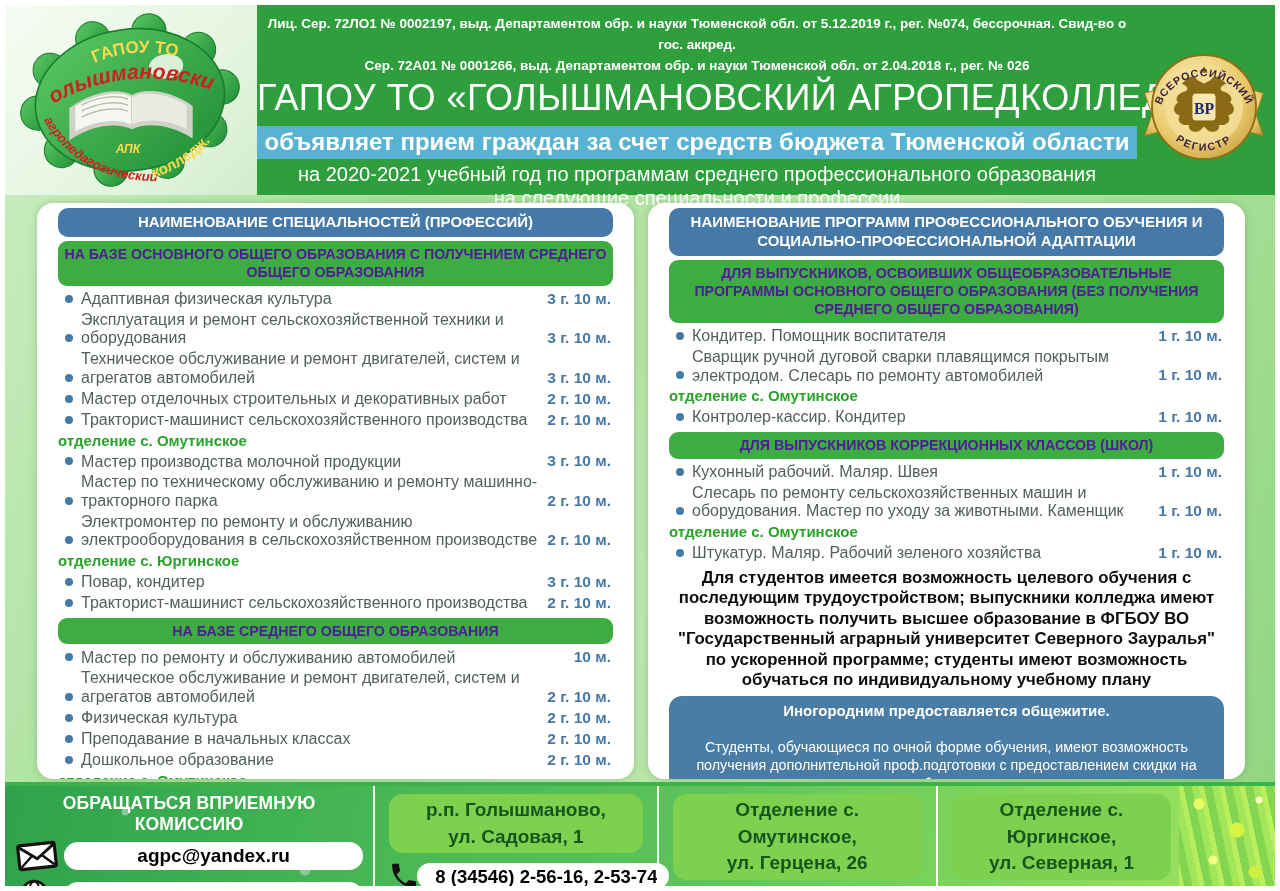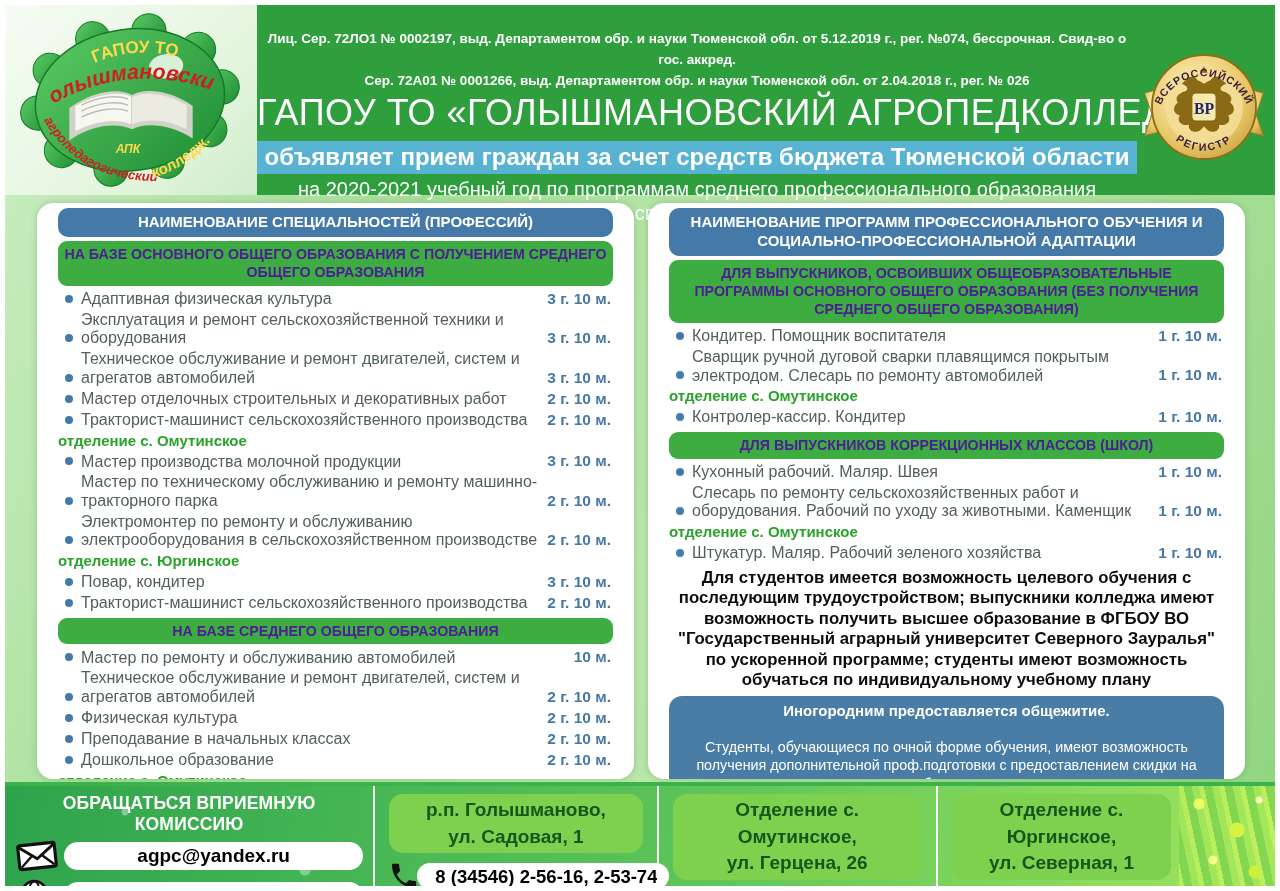--- a/index.html
+++ b/index.html
@@ -11,21 +11,21 @@
           background:
             linear-gradient(115deg, #cdeec4 0%, #a8e09a 30%, #bcE8ae 55%, #8fd47e 100%);
   }
 
   
   .top-band { position:absolute; left:0; top:0; right:0; height:190px; background:#2f9f3e; }
   .logo-wrap { position:absolute; left:0; top:0; width:252px; height:190px;
                background:linear-gradient(135deg,#f6fcf4 0%, #e2f4dc 70%, #cfeccb 100%);
                display:flex; align-items:center; justify-content:center; }
   .band-center { position:absolute; left:252px; right:138px; top:0; height:190px; color:#fff; text-align:center; }
-  .license { font-size:13.5px; font-weight:bold; line-height:1.55; padding:24px 6px 0; }
+  .license { font-size:13.5px; font-weight:bold; line-height:1.55; padding:9px 6px 0; }
   .title { font-size:36px; font-weight:normal; letter-spacing:.5px; white-space:nowrap; }
   .subtitle-band { margin-top:7px; background:#58b3d2; height:33px; display:flex; align-items:center; justify-content:center; }
   .subtitle-band .t { font-size:24px; font-weight:bold; }
   .sub2 { font-size:20px; margin-top:4px; }
   .sub3 { font-size:20px; margin-top:1px; }
   .emblem-wrap { position:absolute; right:6px; top:25px; width:130px; height:155px; }
 
   
   .content { position:absolute; top:196px; left:0; right:0; height:582px;
              display:flex; gap:14px; padding:2px 30px 4px 32px; }
@@ -302,21 +302,21 @@
         </div>
       <div class="sec-band">ДЛЯ ВЫПУСКНИКОВ КОРРЕКЦИОННЫХ КЛАССОВ (ШКОЛ)</div>
       <div class="rows">
           <div class="item">
             <span class="bullet"></span>
             <span class="item-text">Кухонный рабочий. Маляр. Швея</span>
             <span class="item-dur">1 г. 10 м.</span>
           </div>
           <div class="item">
             <span class="bullet"></span>
-            <span class="item-text">Слесарь по ремонту сельскохозяйственных работ и оборудования. Рабочий по уходу за животными. Каменщик</span>
+            <span class="item-text">Слесарь по ремонту сельскохозяйственных машин и оборудования. Мастер по уходу за животными. Каменщик</span>
             <span class="item-dur">1 г. 10 м.</span>
           </div>
           <div class="branch-label">отделение с. Омутинское</div>
           <div class="item">
             <span class="bullet"></span>
             <span class="item-text">Штукатур. Маляр. Рабочий зеленого хозяйства</span>
             <span class="item-dur">1 г. 10 м.</span>
           </div>
         </div>
 

